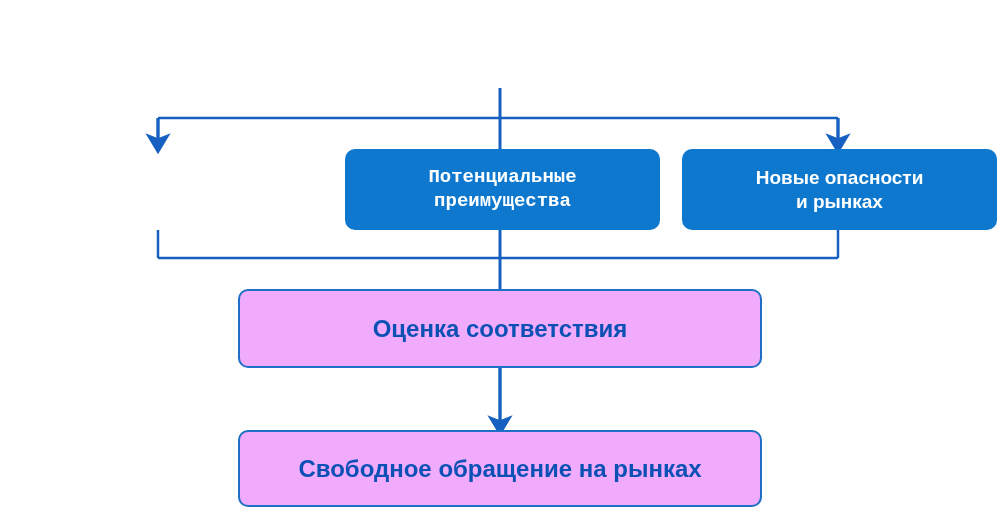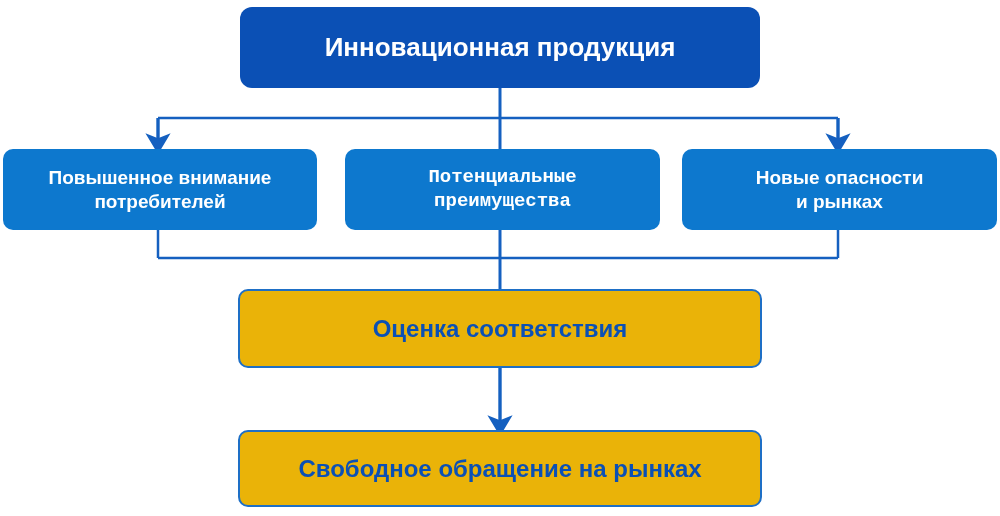--- a/index.html
+++ b/index.html
@@ -44,21 +44,21 @@
     font-weight: bold;
     border-radius: 12px;
   }
   .node-branch {
     background: #0D78CE;
     color: #ffffff;
     font-size: 19px;
     font-weight: bold;
   }
   .node-light {
-    background: #eab308;
+    background: #f0abfc;
     color: #0B50B5;
     border: 2px solid #1E6FC6;
     font-size: 24px;
     font-weight: bold;
   }
   #node-top        { left: 240px; top: 7px;   width: 520px; height: 81px; }
   #node-branch-1   { left: 3px;   top: 149px; width: 314px; height: 81px; }
   #node-branch-2   { left: 345px; top: 149px; width: 315px; height: 81px; font-family: Liberation Mono, monospace; }
   #node-branch-3   { left: 682px; top: 149px; width: 315px; height: 81px; }
   #node-assessment { left: 238px; top: 289px; width: 524px; height: 79px; }
@@ -90,28 +90,21 @@
       <path d="M838,230 L838,258" stroke="#1560C0" stroke-width="2.5" fill="none"></path>
       <path d="M158,258 L838,258" stroke="#1560C0" stroke-width="2.5" fill="none"></path>
       <path d="M500,230 L500,289" stroke="#1560C0" stroke-width="3" fill="none"></path>
     </g>
 
     <g>
       <path d="M500,368 L500,424" stroke="#1560C0" stroke-width="3.4" fill="none" marker-end="url(#arrowhead)"></path>
     </g>
   </svg>
 
-  <div class="node node-primary" id="node-top">
-    <span class="node-text">Инновационная продукция</span>
-  </div>
 
-  <div class="node node-branch" id="node-branch-1">
-    <span class="node-text">Повышенное внимание
-потребителей</span>
-  </div>
 
   <div class="node node-branch" id="node-branch-2">
     <span class="node-text">Потенциальные
 преимущества</span>
   </div>
 
   <div class="node node-branch" id="node-branch-3">
     <span class="node-text">Новые опасности
 и рынках</span>
   </div>

